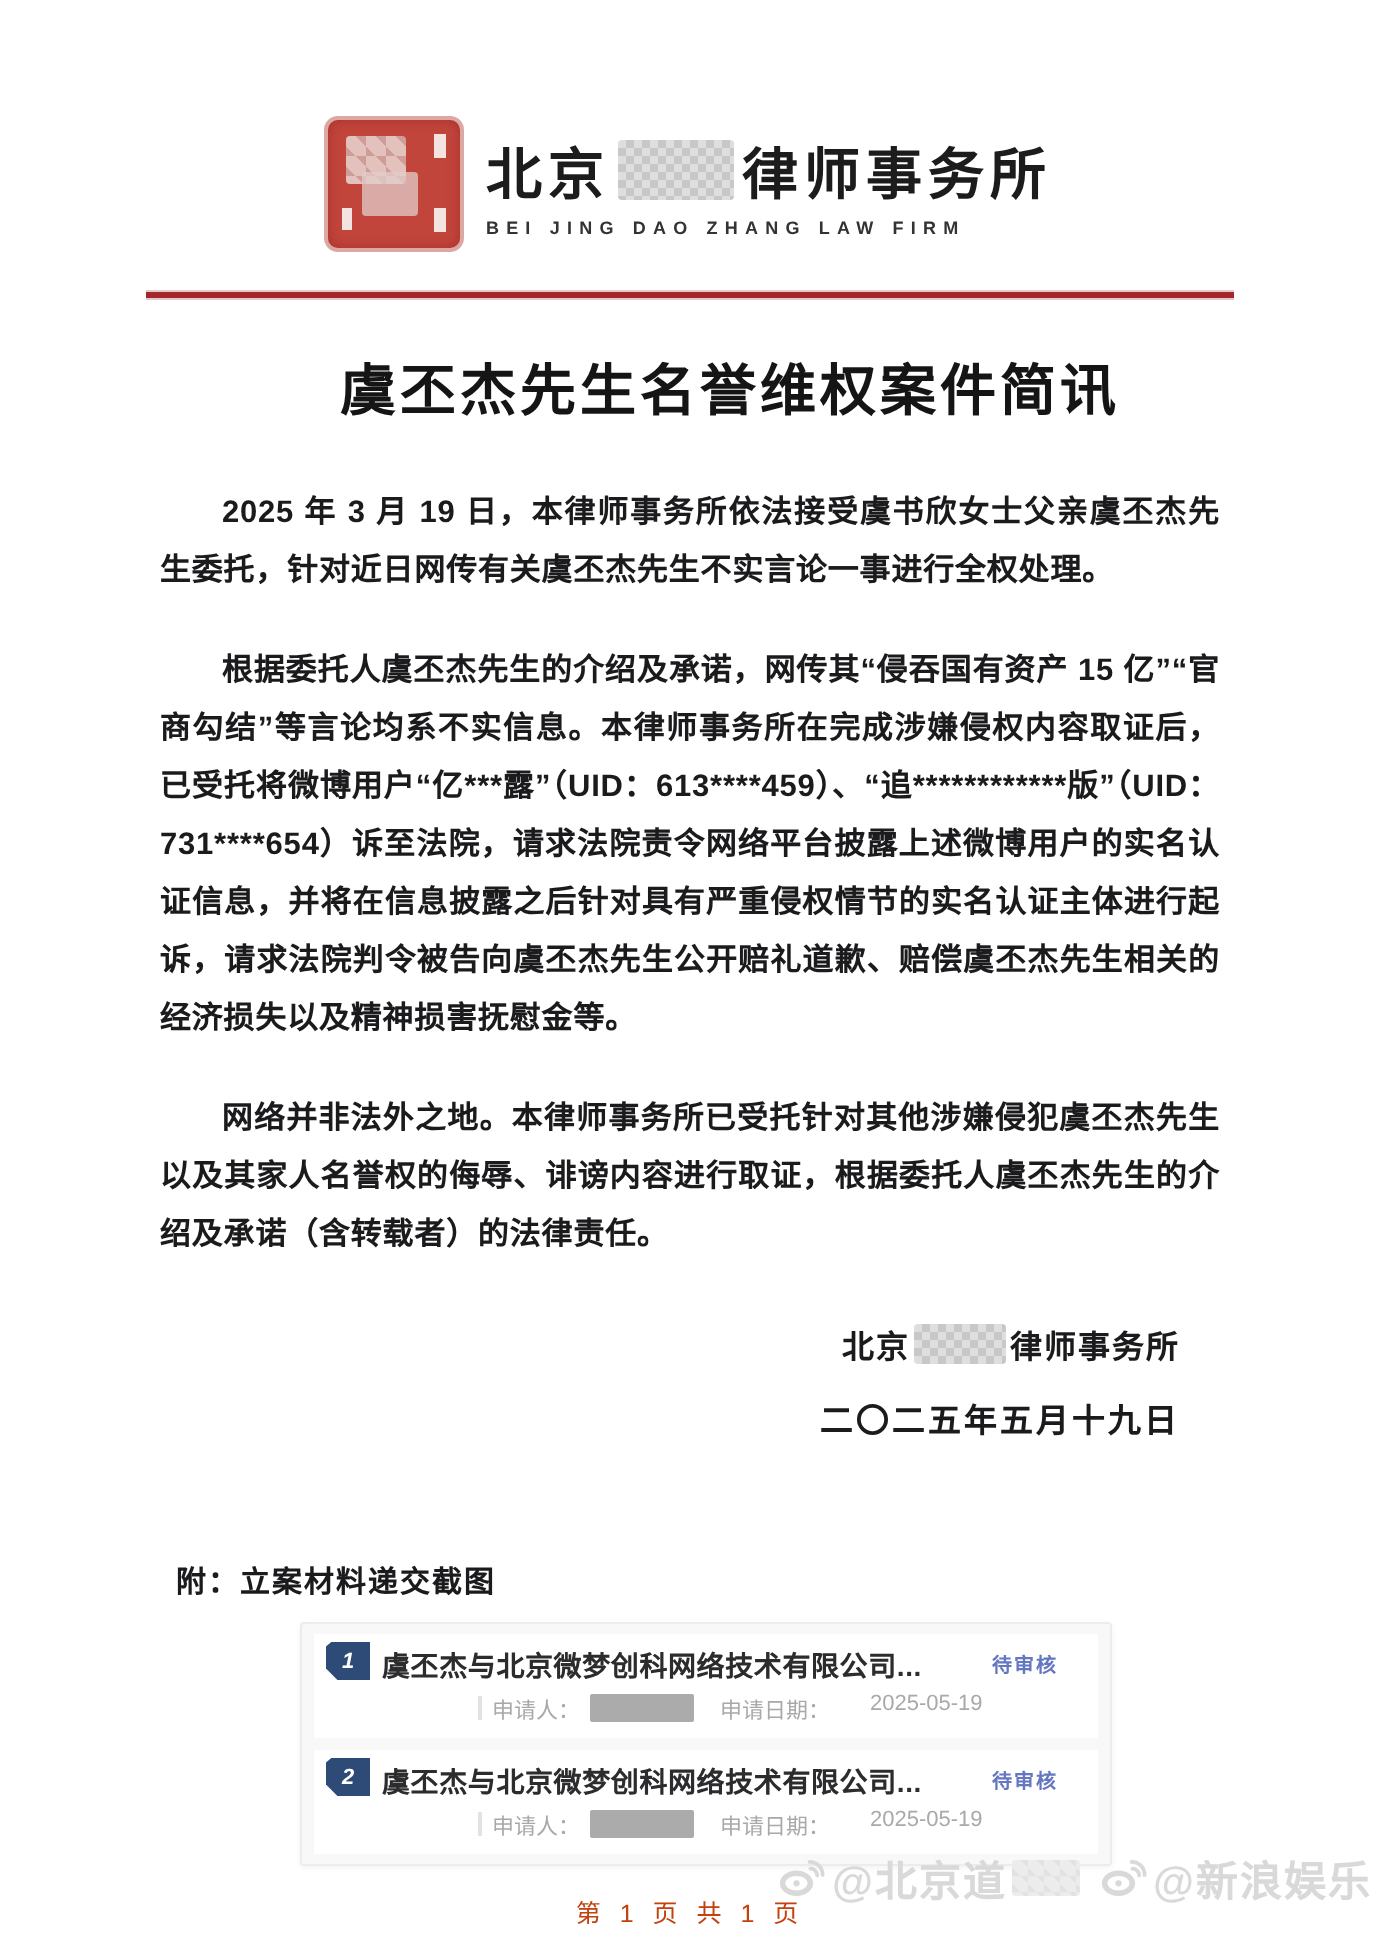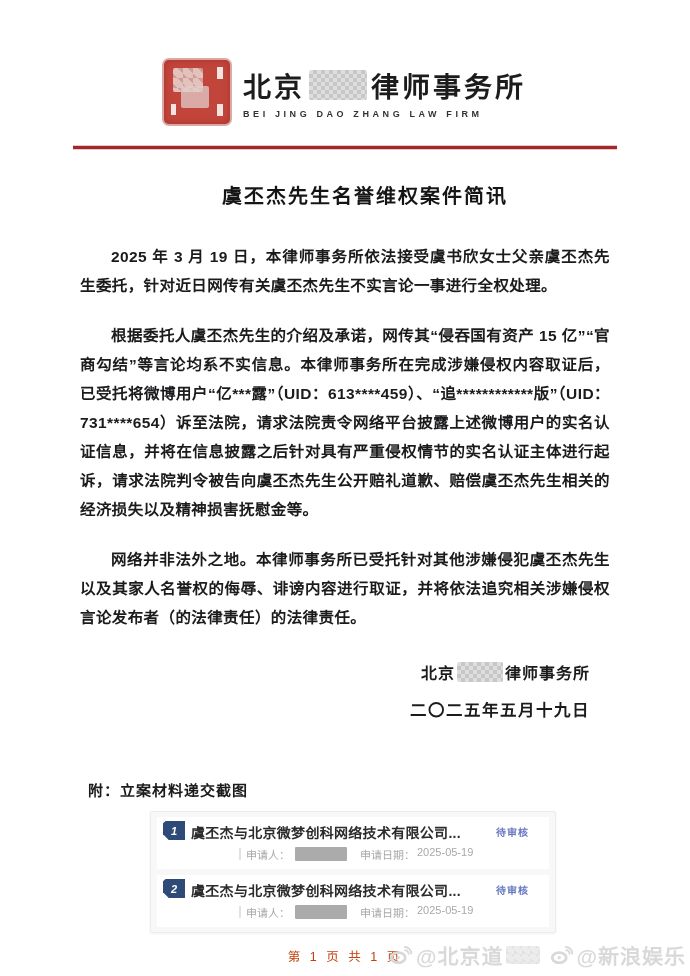--- a/index.html
+++ b/index.html
@@ -72,21 +72,21 @@
   .rule {
     margin: 22px 73px 0 73px;
     height: 3px;
     background: #a3282c;
     box-shadow: 0 1px 0 rgba(163,40,44,.25), 0 -1px 0 rgba(163,40,44,.25);
   }
   
   .doc-title {
     margin-top: 33px;
     text-align: center;
-    font-size: 20px;
+    font-size: 28px;
     line-height: 28px;
     font-weight: 700;
     letter-spacing: 2px;
     color: #151515;
     padding-left: 40px;
   }
   
   .doc-body { margin: 32px 80px 0 80px; }
   .para {
     font-size: 15.5px;
@@ -180,34 +180,34 @@
     margin: 4px 0 0 28px;
     display: flex;
     align-items: center;
     gap: 5px;
     font-size: 11px;
     color: #a9a9a9;
     padding-left: 48px;
   }
   .meta-bar { width: 2px; height: 12px; background: #e2e2e2; }
   .meta-redaction { width: 52px; height: 14px; background: #ababab; border-radius: 1px; }
-  .meta-date-group { margin-left: 8px; display: flex; gap: 2px; }
+  .meta-date-group { margin-left: 8px; display: flex; gap: 20px; }
   
   .page-footer {
     margin-top: 13px;
     text-align: center;
     font-size: 12.5px;
     letter-spacing: 3px;
     color: #c2410c;
   }
   
   .watermarks {
     position: absolute;
     right: 4px;
-    bottom: 6px;
+    bottom: 22px;
     display: flex;
     align-items: center;
     gap: 8px;
     color: #d9d9d9;
     font-size: 21px;
     font-weight: 700;
     letter-spacing: 1px;
     white-space: nowrap;
   }
   .wm-item { display: flex; align-items: center; gap: 2px; }
@@ -241,21 +241,21 @@
   </div>
 </div>
 
 <div class="rule"></div>
 
 <div class="doc-title">虞丕杰先生名誉维权案件简讯</div>
 
 <div class="doc-body">
   <p class="para">2025 年 3 月 19 日，本律师事务所依法接受虞书欣女士父亲虞丕杰先生委托，针对近日网传有关虞丕杰先生不实言论一事进行全权处理。</p>
   <p class="para">根据委托人虞丕杰先生的介绍及承诺，网传其“侵吞国有资产 15 亿”“官商勾结”等言论均系不实信息。本律师事务所在完成涉嫌侵权内容取证后，已受托将微博用户“亿***露”（UID：613****459）、“追************版”（UID：731****654）诉至法院，请求法院责令网络平台披露上述微博用户的实名认证信息，并将在信息披露之后针对具有严重侵权情节的实名认证主体进行起诉，请求法院判令被告向虞丕杰先生公开赔礼道歉、赔偿虞丕杰先生相关的经济损失以及精神损害抚慰金等。</p>
-  <p class="para">网络并非法外之地。本律师事务所已受托针对其他涉嫌侵犯虞丕杰先生以及其家人名誉权的侮辱、诽谤内容进行取证，并将依法追究相关涉嫌侵权言论发布者（的法律责任）的法律责任。</p>
+  <p class="para">网络并非法外之地。本律师事务所已受托针对其他涉嫌侵犯虞丕杰先生以及其家人名誉权的侮辱、诽谤内容进行取证，根据委托人虞丕杰先生的介绍及承诺（含转载者）的法律责任。</p>
 </div>
 
 <div class="signature">
   <div class="sig-firm">
     <span>北京</span>
     <span class="sig-redaction mosaic"></span>
     <span>律师事务所</span>
   </div>
   <div class="sig-date">二〇二五年五月十九日</div>
 </div>

